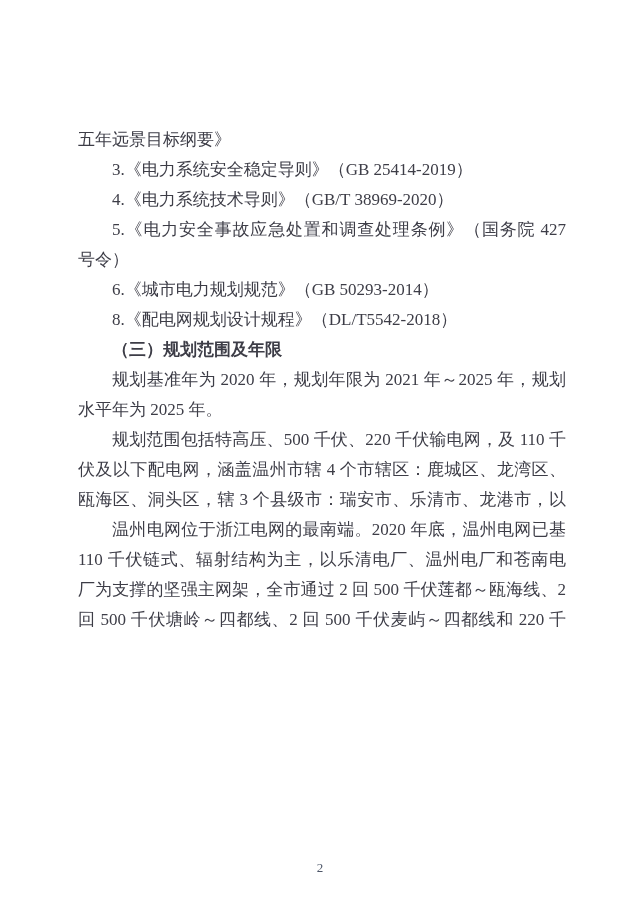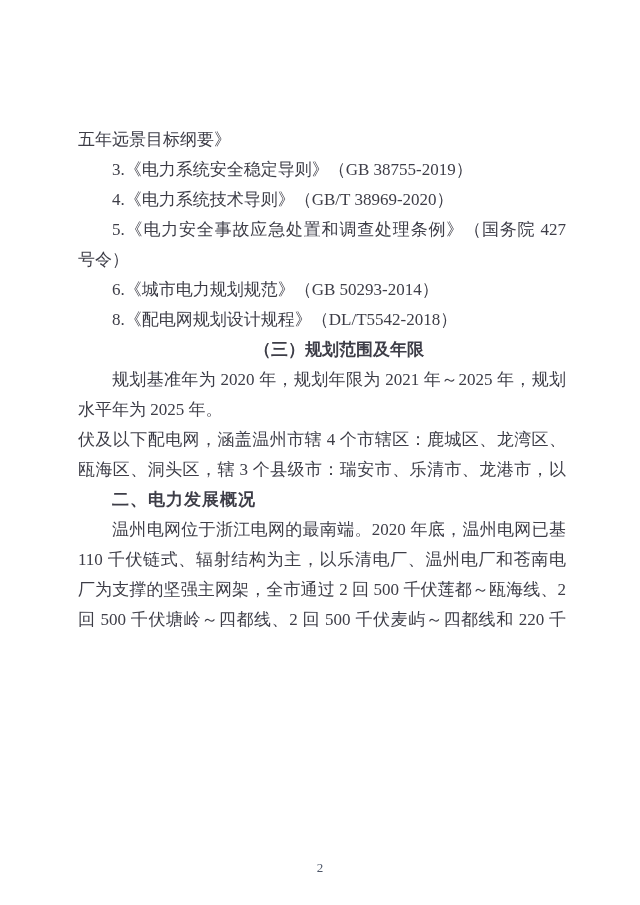--- a/index.html
+++ b/index.html
@@ -35,21 +35,20 @@
     text-indent: 2em;
   }
   .line.justify {
     white-space: normal;
     text-align: justify;
     text-align-last: justify;
   }
   .line.heading-kai {
     font-weight: bold;
     font-family: "Liberation Serif", "DejaVu Serif", serif;
-    text-align: center;
   }
   .line.heading-hei {
     font-weight: bold;
     font-family: "Liberation Sans", "DejaVu Sans", sans-serif;
     letter-spacing: 1px;
   }
   .page-number {
     position: absolute;
     top: 836px;
     left: 0;
@@ -60,31 +59,31 @@
     color: var(--pagenum-color, #4d5668);
     font-family: "Liberation Serif", "DejaVu Serif", serif;
   }
 </style>
 </head>
 <body>
 
 <div class="page">
   <div class="doc-body">
       <div class="line body">五年远景目标纲要》</div>
-      <div class="line body indent">3.《电力系统安全稳定导则》（GB 38755-2019）</div>
+      <div class="line body indent">3.《电力系统安全稳定导则》（GB 25414-2019）</div>
       <div class="line body indent">4.《电力系统技术导则》（GB/T 38969-2020）</div>
       <div class="line body indent justify">5.《电力安全事故应急处置和调查处理条例》（国务院 427</div>
       <div class="line body">号令）</div>
       <div class="line body indent">6.《城市电力规划规范》（GB 50293-2014）</div>
       <div class="line body indent">8.《配电网规划设计规程》（DL/T5542-2018）</div>
       <div class="line heading-kai indent">（三）规划范围及年限</div>
       <div class="line body indent justify">规划基准年为 2020 年，规划年限为 2021 年～2025 年，规划</div>
       <div class="line body">水平年为 2025 年。</div>
+      <div class="line body indent justify">规划范围包括特高压、500 千伏、220 千伏输电网，及 110 千</div>
       <div class="line body justify">伏及以下配电网，涵盖温州市辖 4 个市辖区：鹿城区、龙湾区、</div>
       <div class="line body justify">瓯海区、洞头区，辖 3 个县级市：瑞安市、乐清市、龙港市，以</div>
-      <div class="line heading-hei indent">二、电力发展概况</div>
       <div class="line body indent justify">温州电网位于浙江电网的最南端。2020 年底，温州电网已基</div>
       <div class="line body justify">110 千伏链式、辐射结构为主，以乐清电厂、温州电厂和苍南电</div>
       <div class="line body justify">厂为支撑的坚强主网架，全市通过 2 回 500 千伏莲都～瓯海线、2</div>
       <div class="line body justify">回 500 千伏塘岭～四都线、2 回 500 千伏麦屿～四都线和 220 千</div>
     </div>
   <div class="page-number">2</div>
 </div>
 
 </body></html>

